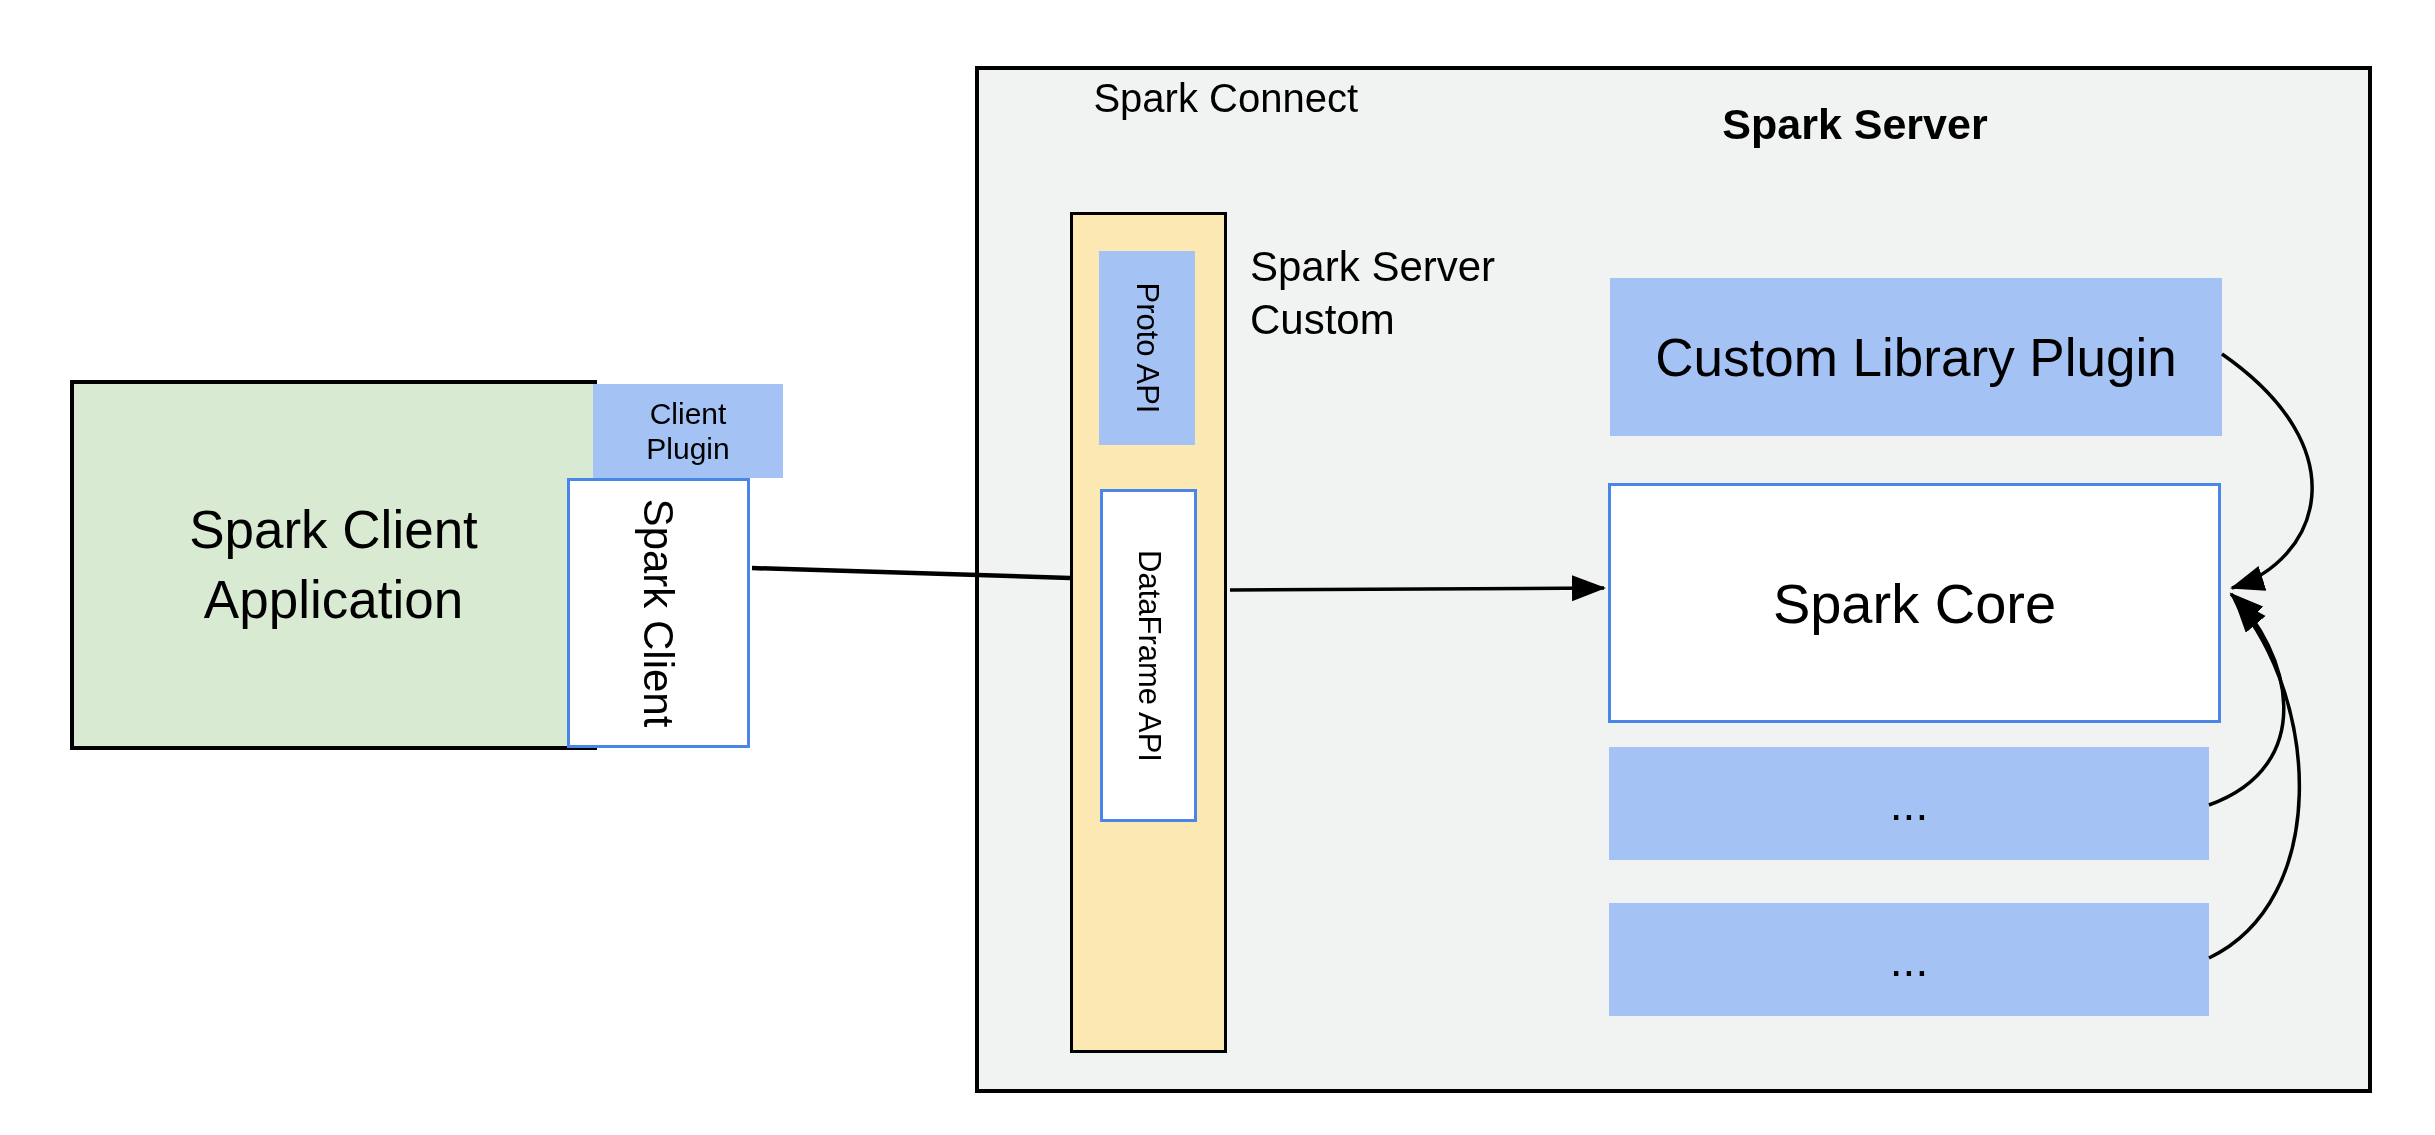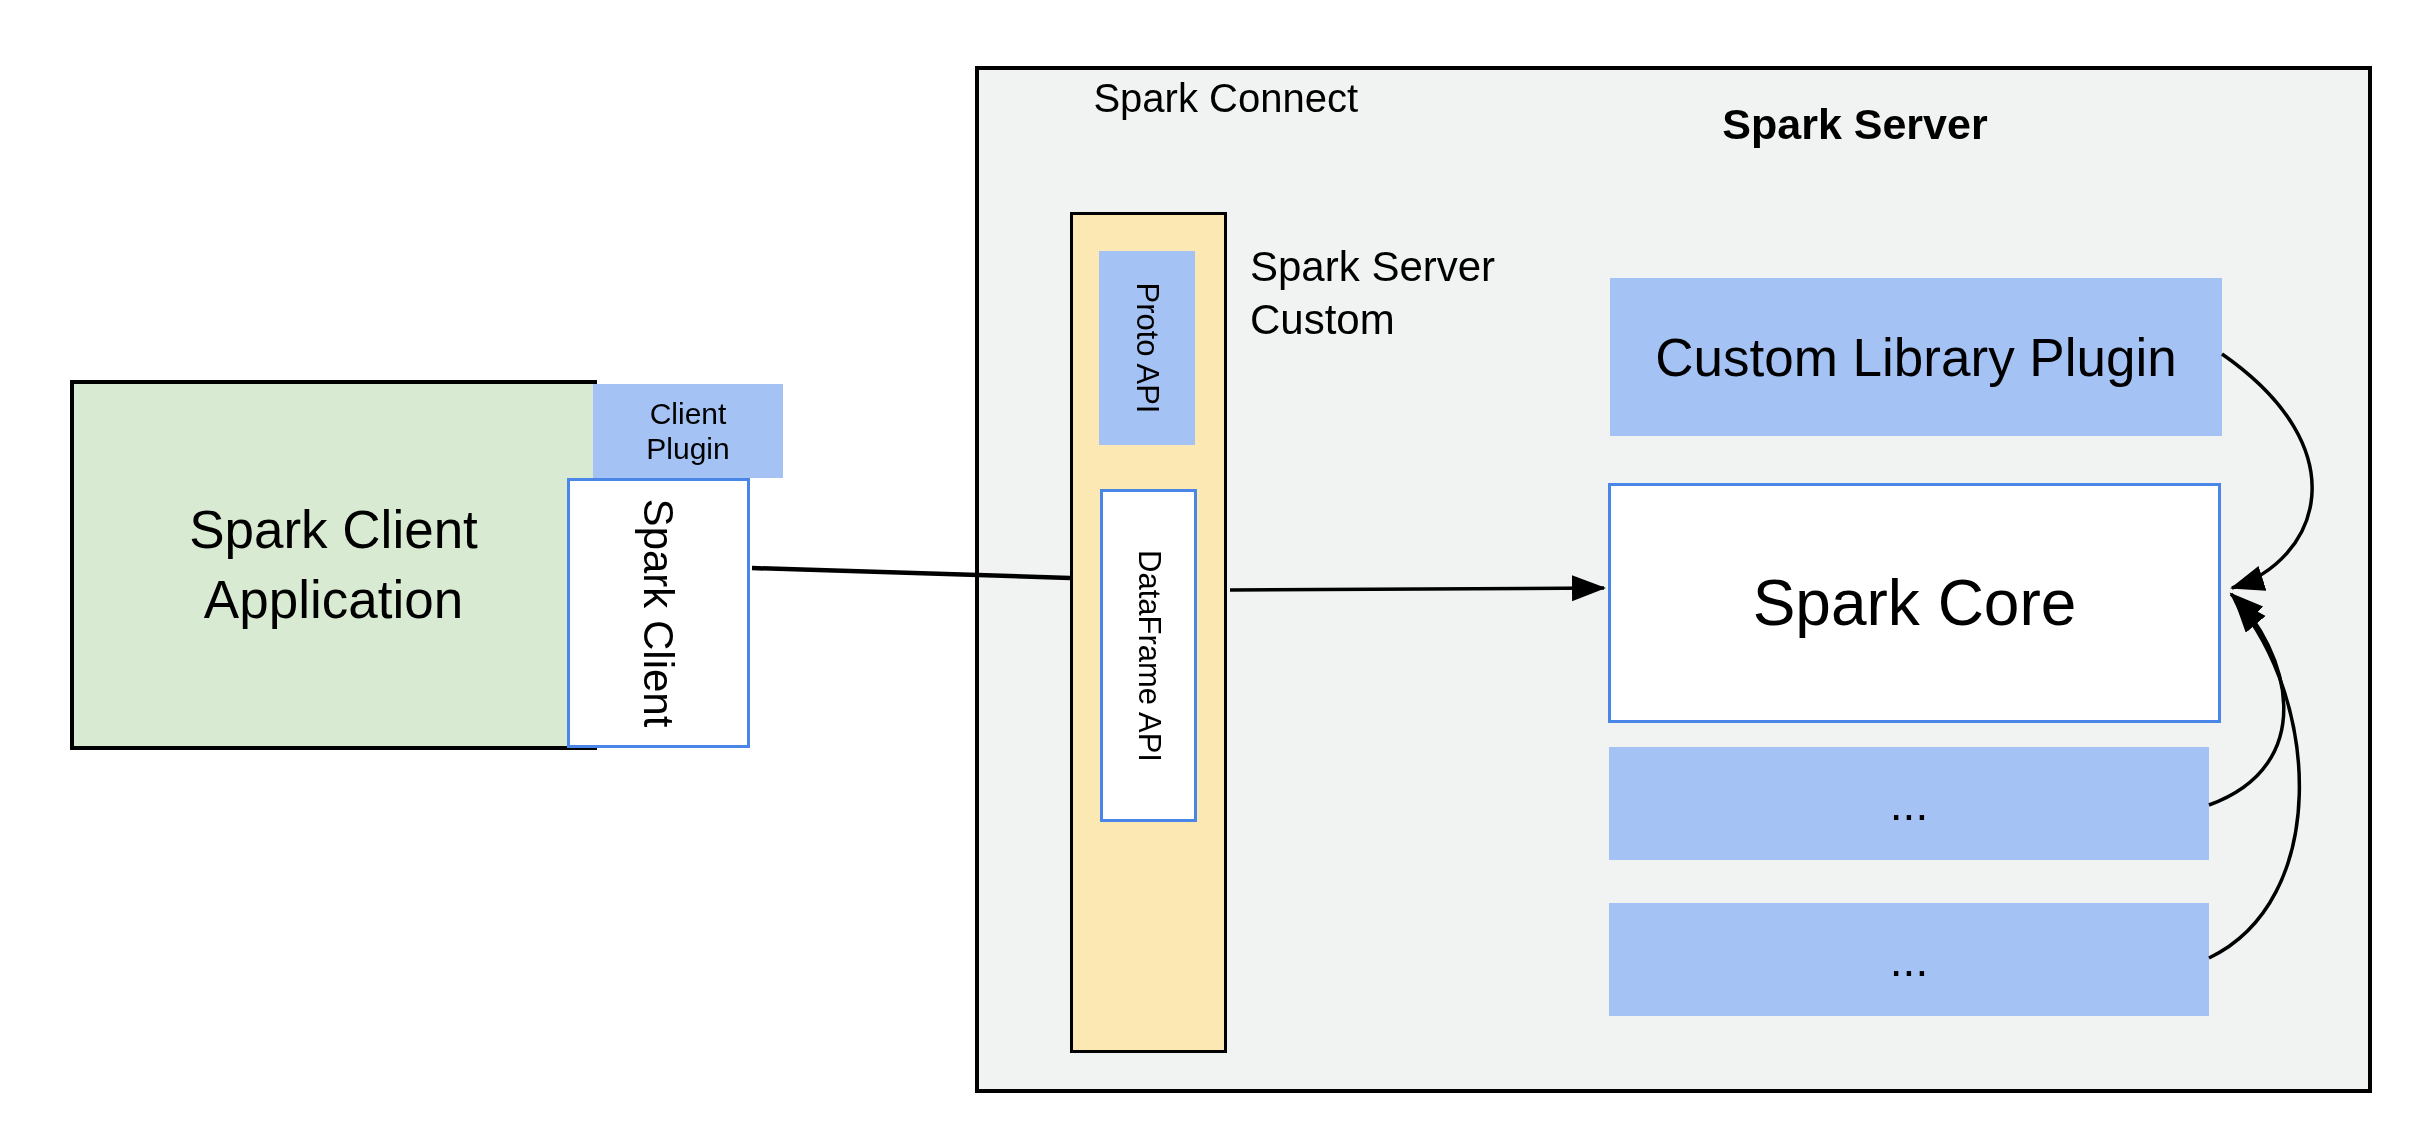--- a/index.html
+++ b/index.html
@@ -101,21 +101,21 @@
     background: var(--blue-fill);
     display: flex; align-items: center; justify-content: center;
     font-size: 53px;
     z-index: 2;
   }
   .core-box {
     left: 1608px; top: 483px; width: 613px; height: 240px;
     background: #fff;
     border: 3px solid var(--blue-border);
     display: flex; align-items: center; justify-content: center;
-    font-size: 64px;
+    font-size: 56px;
     z-index: 2;
   }
   .more-box-1, .more-box-2 {
     left: 1609px; width: 600px; height: 113px;
     background: var(--blue-fill);
     display: flex; align-items: center; justify-content: center;
     font-size: 46px;
     z-index: 2;
   }
   .more-box-1 { top: 747px; }

